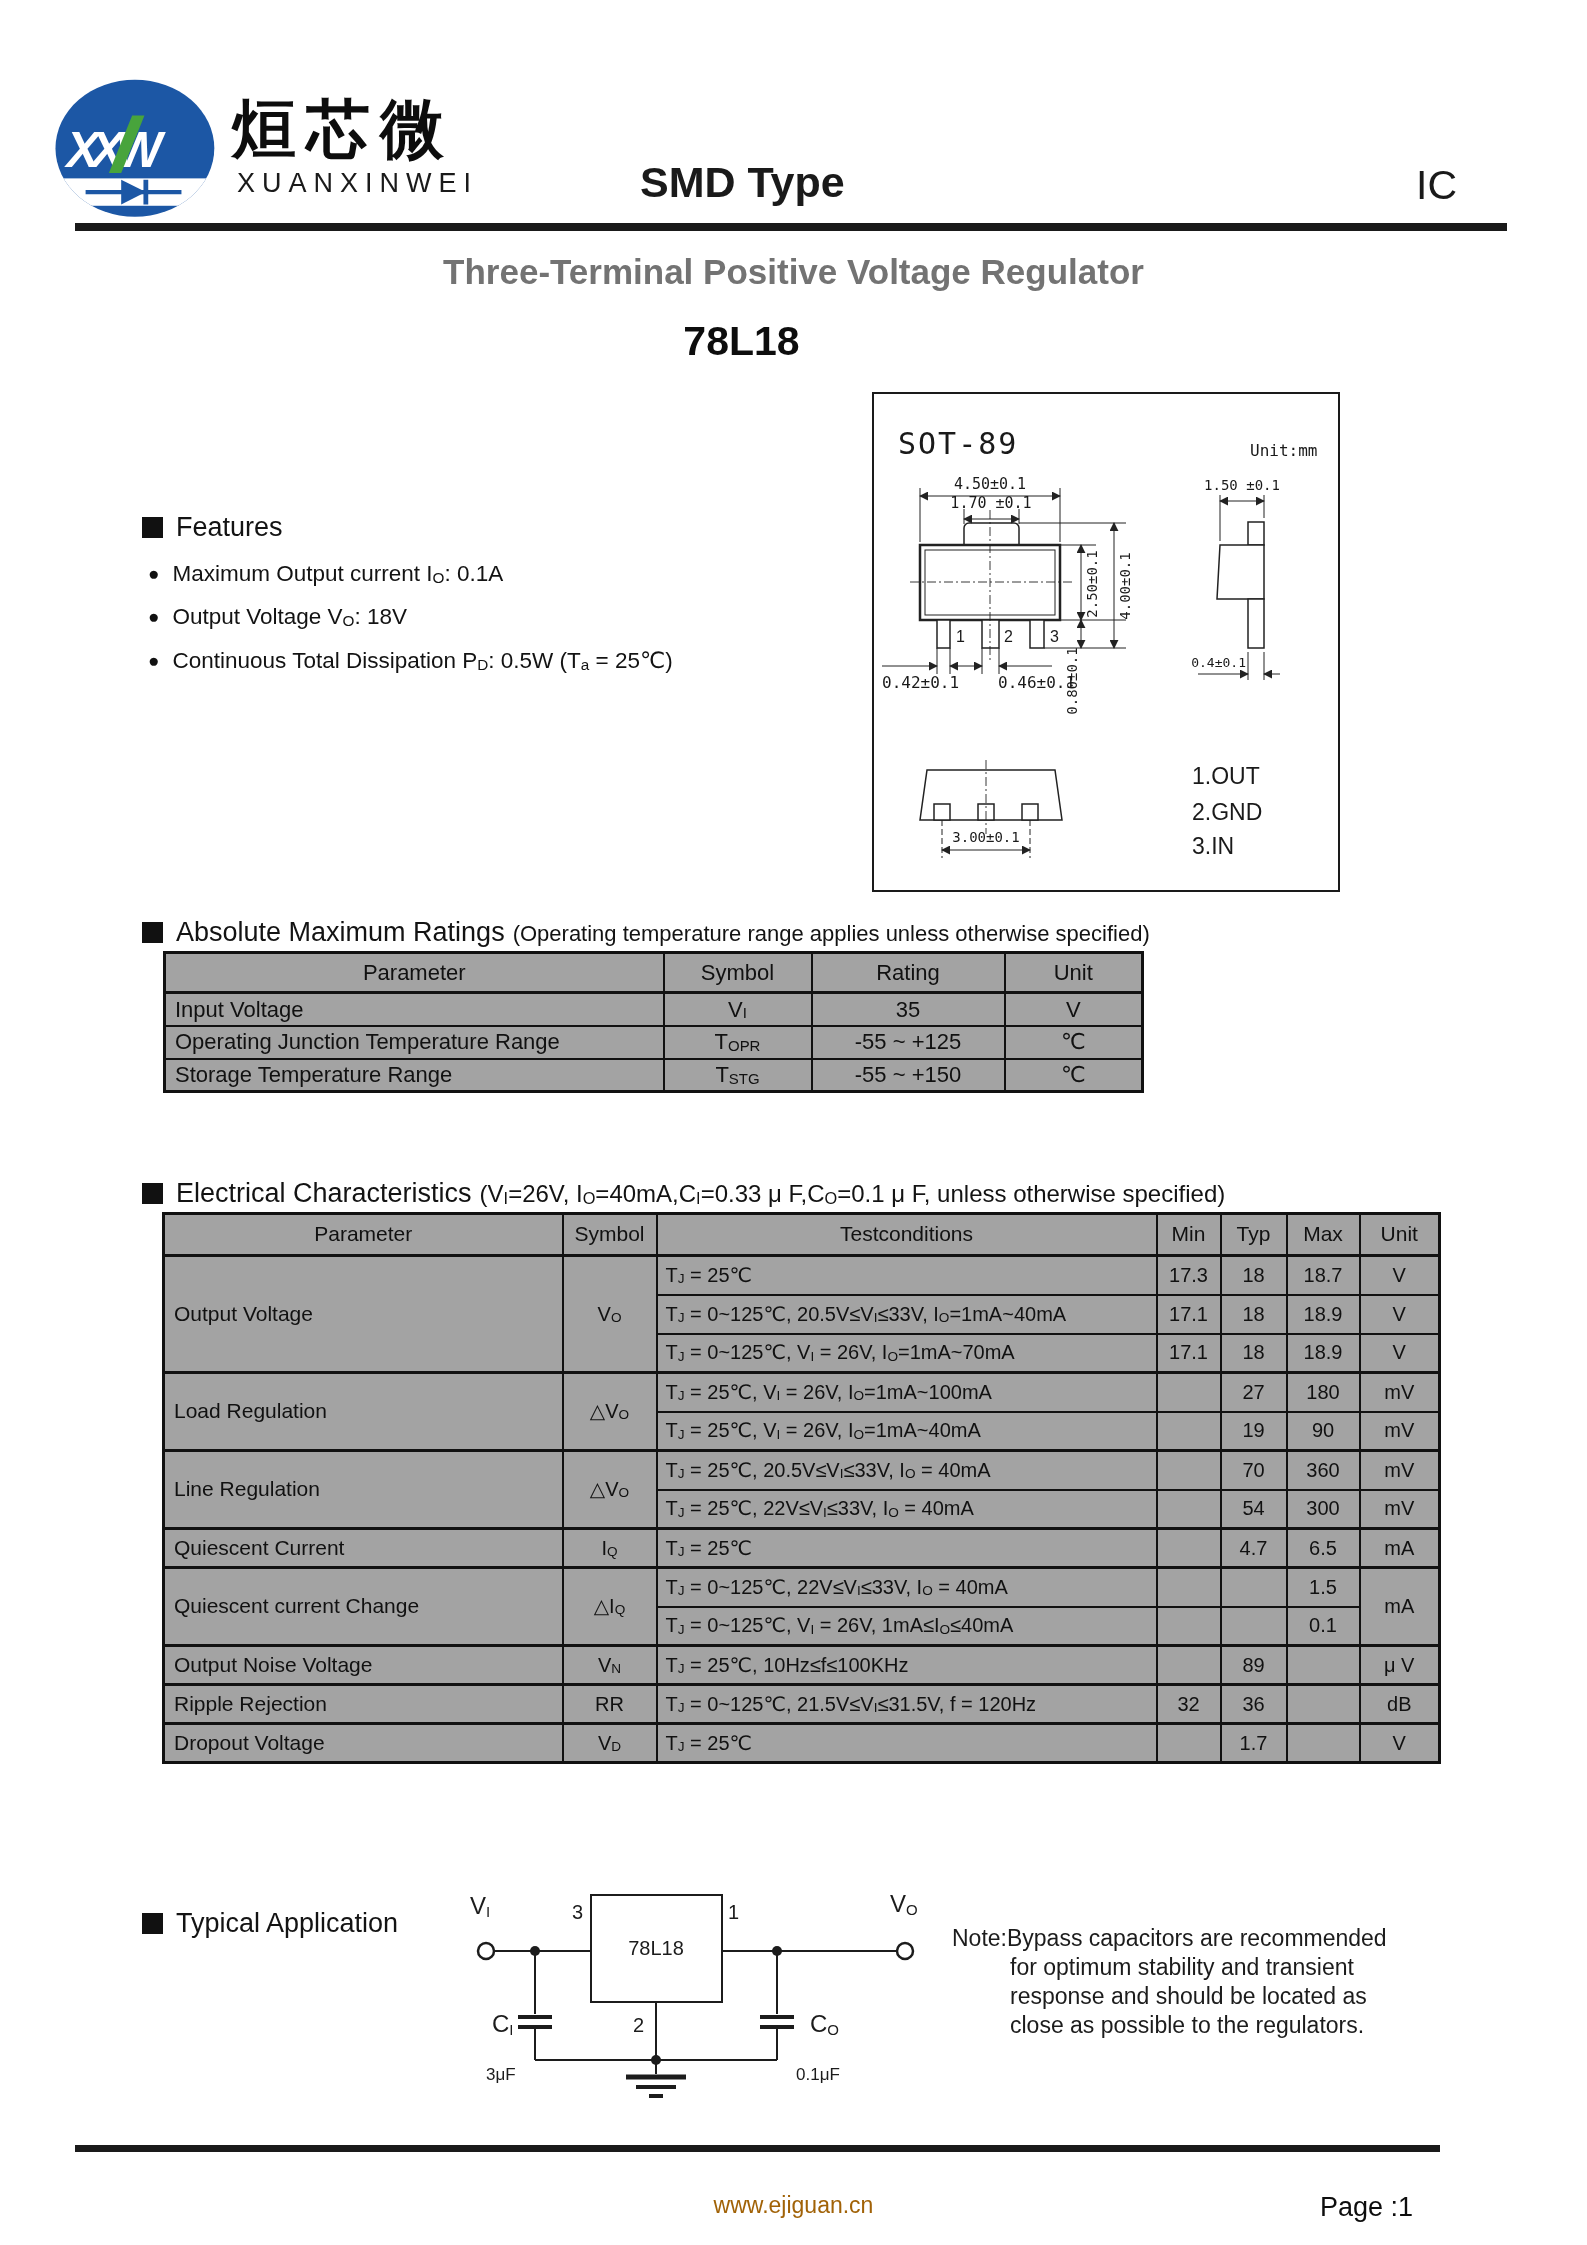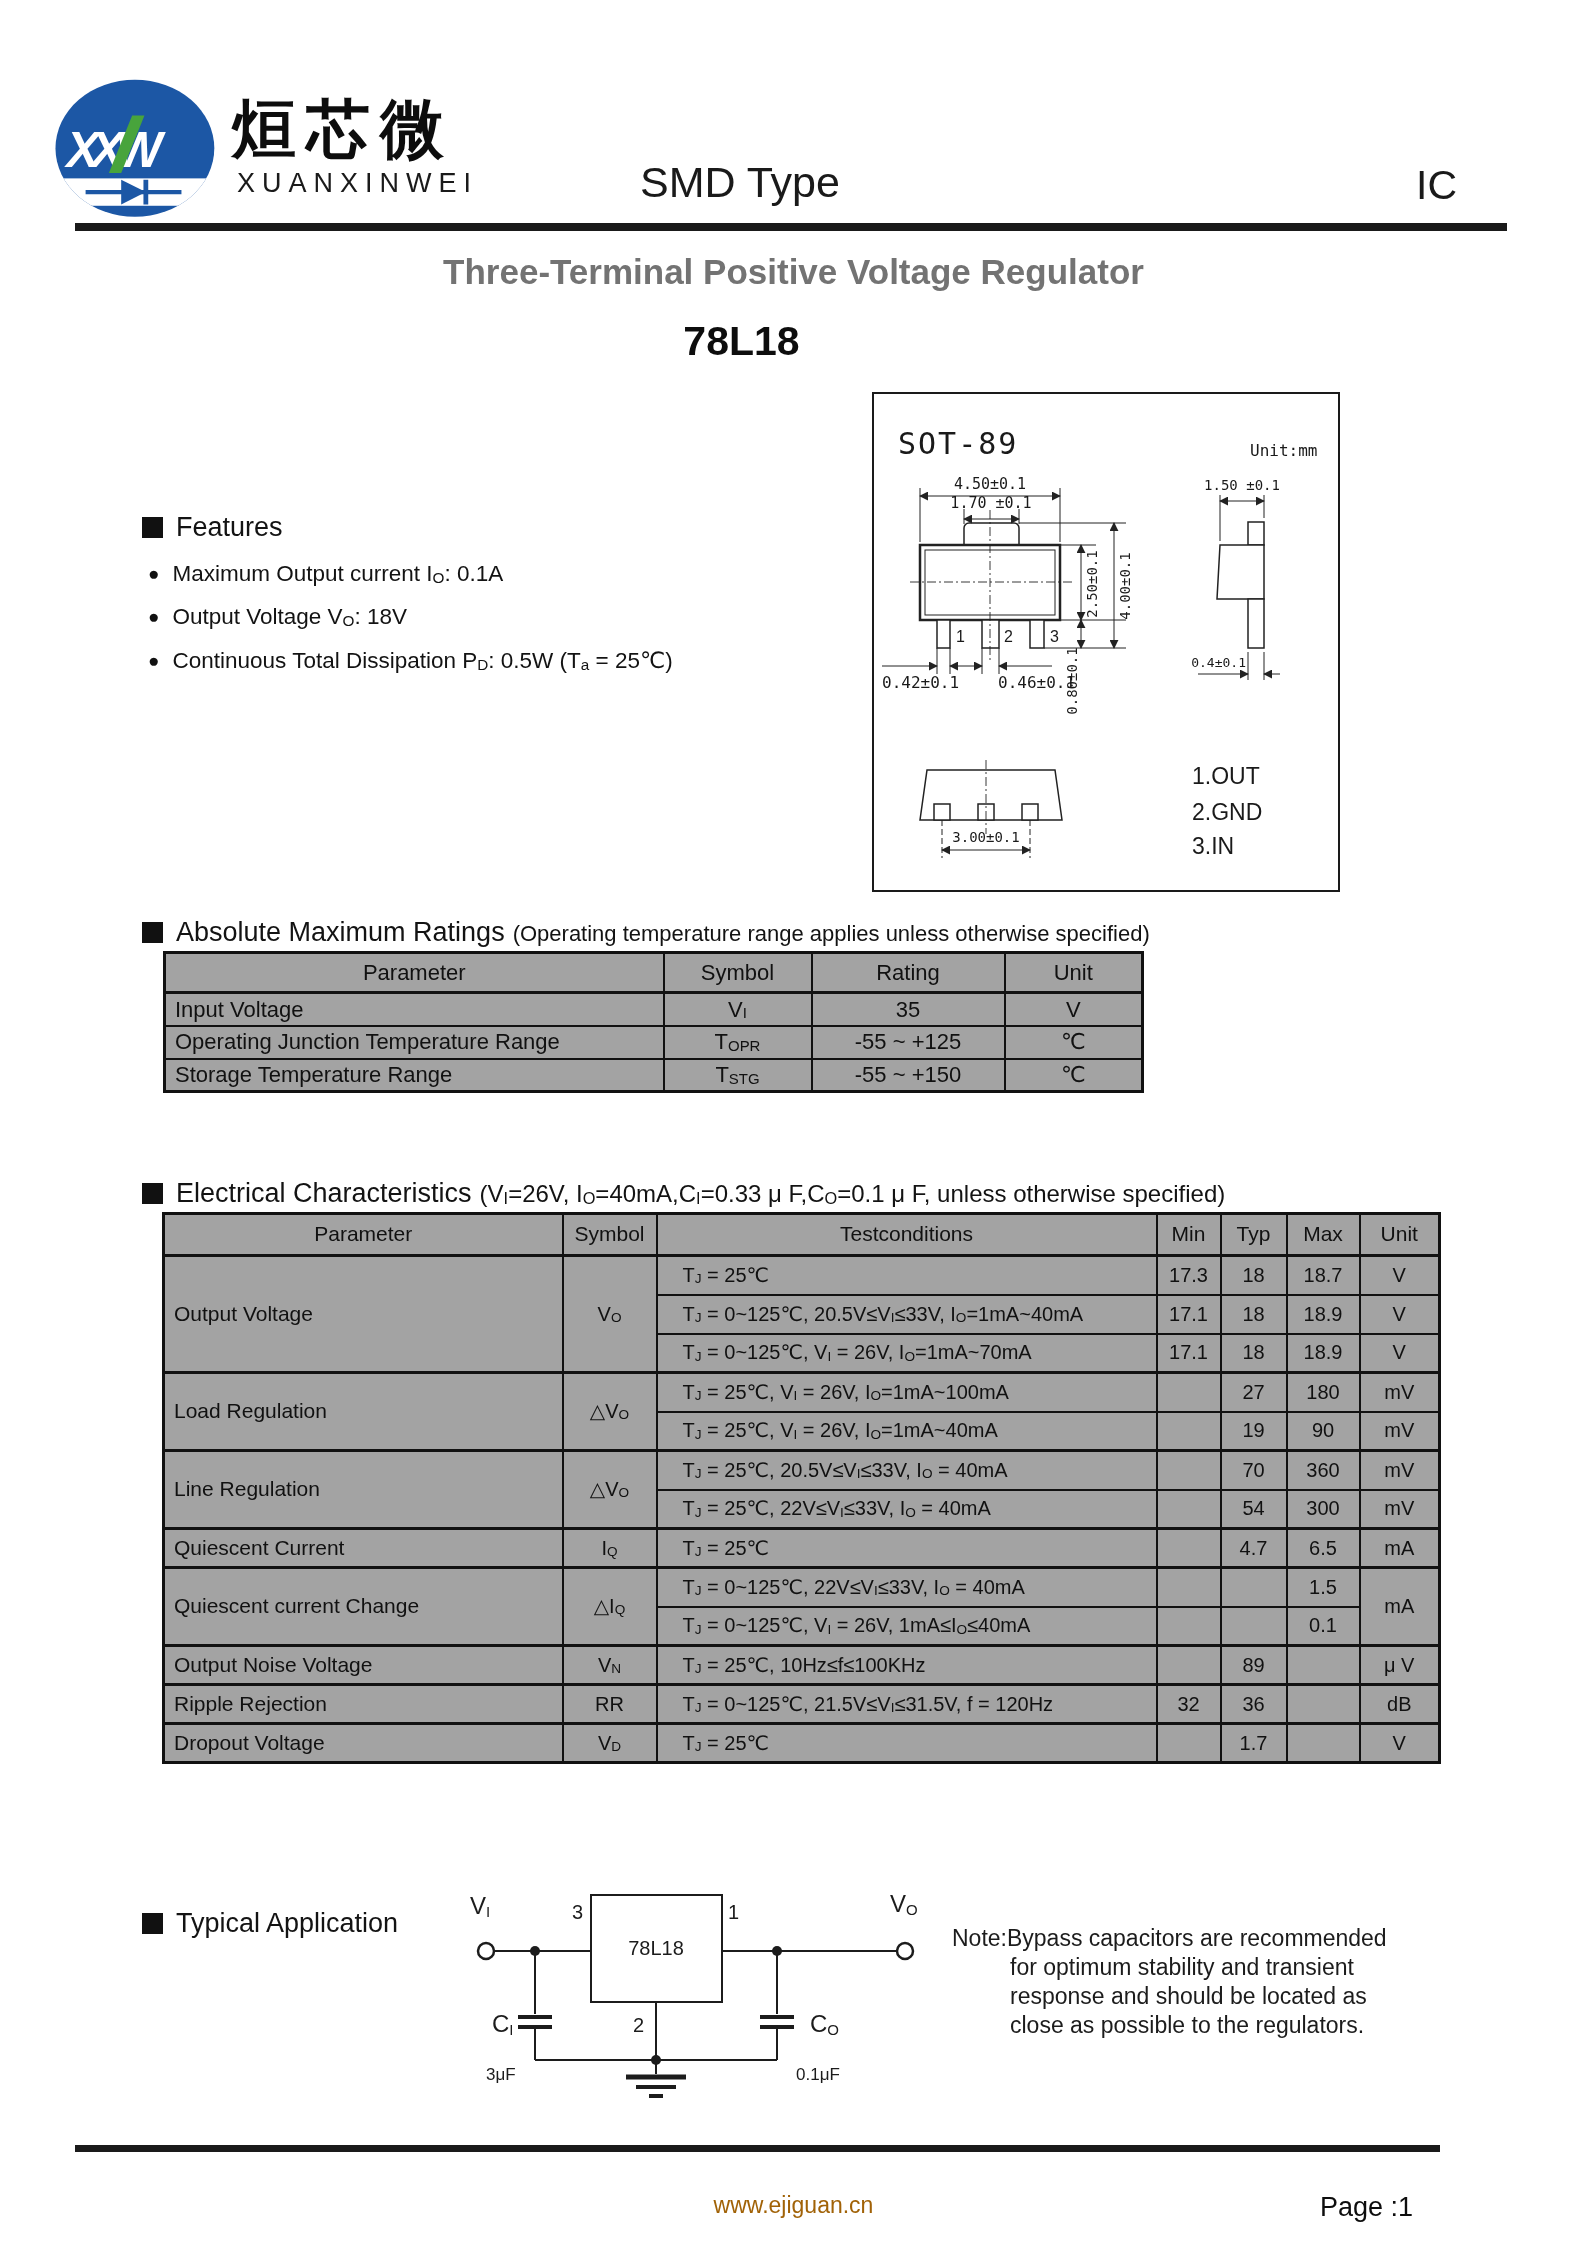--- a/index.html
+++ b/index.html
@@ -7,21 +7,21 @@
   body {
     width:1587px; height:2245px; position:relative; overflow:hidden;
     font-family:"Liberation Sans","DejaVu Sans",sans-serif; color:#111;
   }
   .abs { position:absolute; }
   sub { font-size:68%; vertical-align:baseline; position:relative; top:0.10em; }
 
   
   .brand-cn { left:232px; top:86px; font-size:64px; font-weight:bold; letter-spacing:10px; color:#0d0d0d; }
   .brand-en { left:237px; top:168px; font-size:27px; letter-spacing:7px; color:#1a1a1a; font-weight:500; }
-  .smd { left:640px; top:158px; font-size:43px; color:#1a1a1a; }
+  .smd { left:640px; top:158px; font-size:43px; color:#1a1a1a;font-weight:bold; }
   .ic  { left:1416px; top:162px; font-size:41px; color:#1a1a1a; }
   .rule-top { left:75px; top:223px; width:1432px; height:8px; background:#1a1a1a; }
   .doc-title { top:252px; left:0; width:100%; text-align:center; font-size:35px; font-weight:bold; color:#737373; }
   .part-no { top:318px; left:0; width:100%; text-align:center; font-size:41px; font-weight:bold; transform:translateX(-52px); color:#0d0d0d; }
 
   
   .pkg { left:872px; top:392px; width:468px; height:500px; border:2px solid #1a1a1a; }
 
   
   .sec { display:flex; align-items:baseline; }
@@ -46,21 +46,21 @@
   .amr-t th { height:40px; font-size:22px; border-bottom:3px solid #111; }
   .amr-t td { height:33px; font-size:22px; text-align:center; }
   .amr-t td.p { text-align:left; padding-left:9px; }
   .amr-t table { border:3px solid #111; }
 
   .ec-t { left:162px; top:1212px; }
   .ec-t table { width:1276px; border:3px solid #111; }
   .ec-t th { height:42px; font-size:21px; border-bottom:3px solid #111; }
   .ec-t td { height:39px; font-size:20px; text-align:center; }
   .ec-t td.p { text-align:left; padding-left:9px; font-size:21px; }
-  .ec-t td.c { text-align:left; padding-left:25px;margin-left:12px; }
+  .ec-t td.c { text-align:left; padding-left:8px;margin-left:12px; }
   .ec-t tr.g td { border-top:3px solid #111; }
 
   
   .circuit { left:430px; top:1862px; }
   .note { left:952px; top:1924px; width:480px; font-size:23px; line-height:29px; color:#1c1c1c; }
   .note .cont { margin-left:58px; }
 
   
   .rule-bot { left:75px; top:2145px; width:1365px; height:7px; background:#1a1a1a; }
   .site { top:2192px; left:0; width:100%; text-align:center; font-size:23px; color:#a16207; }

